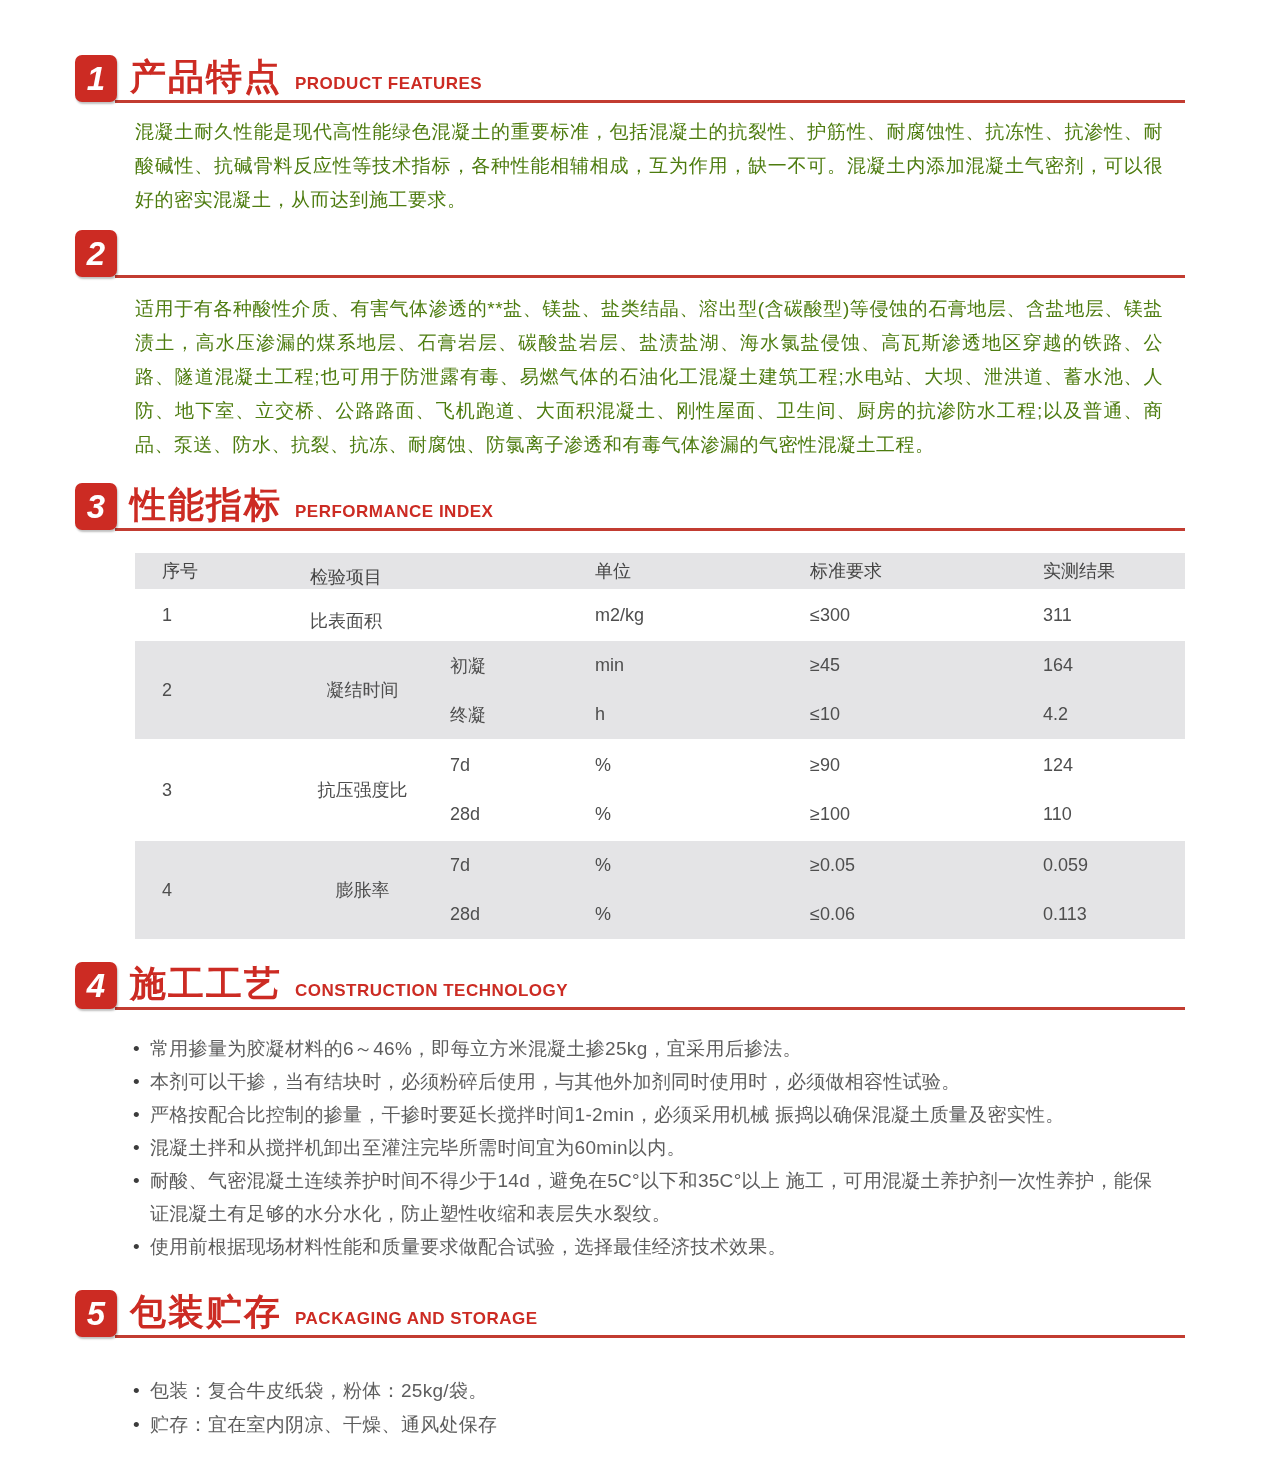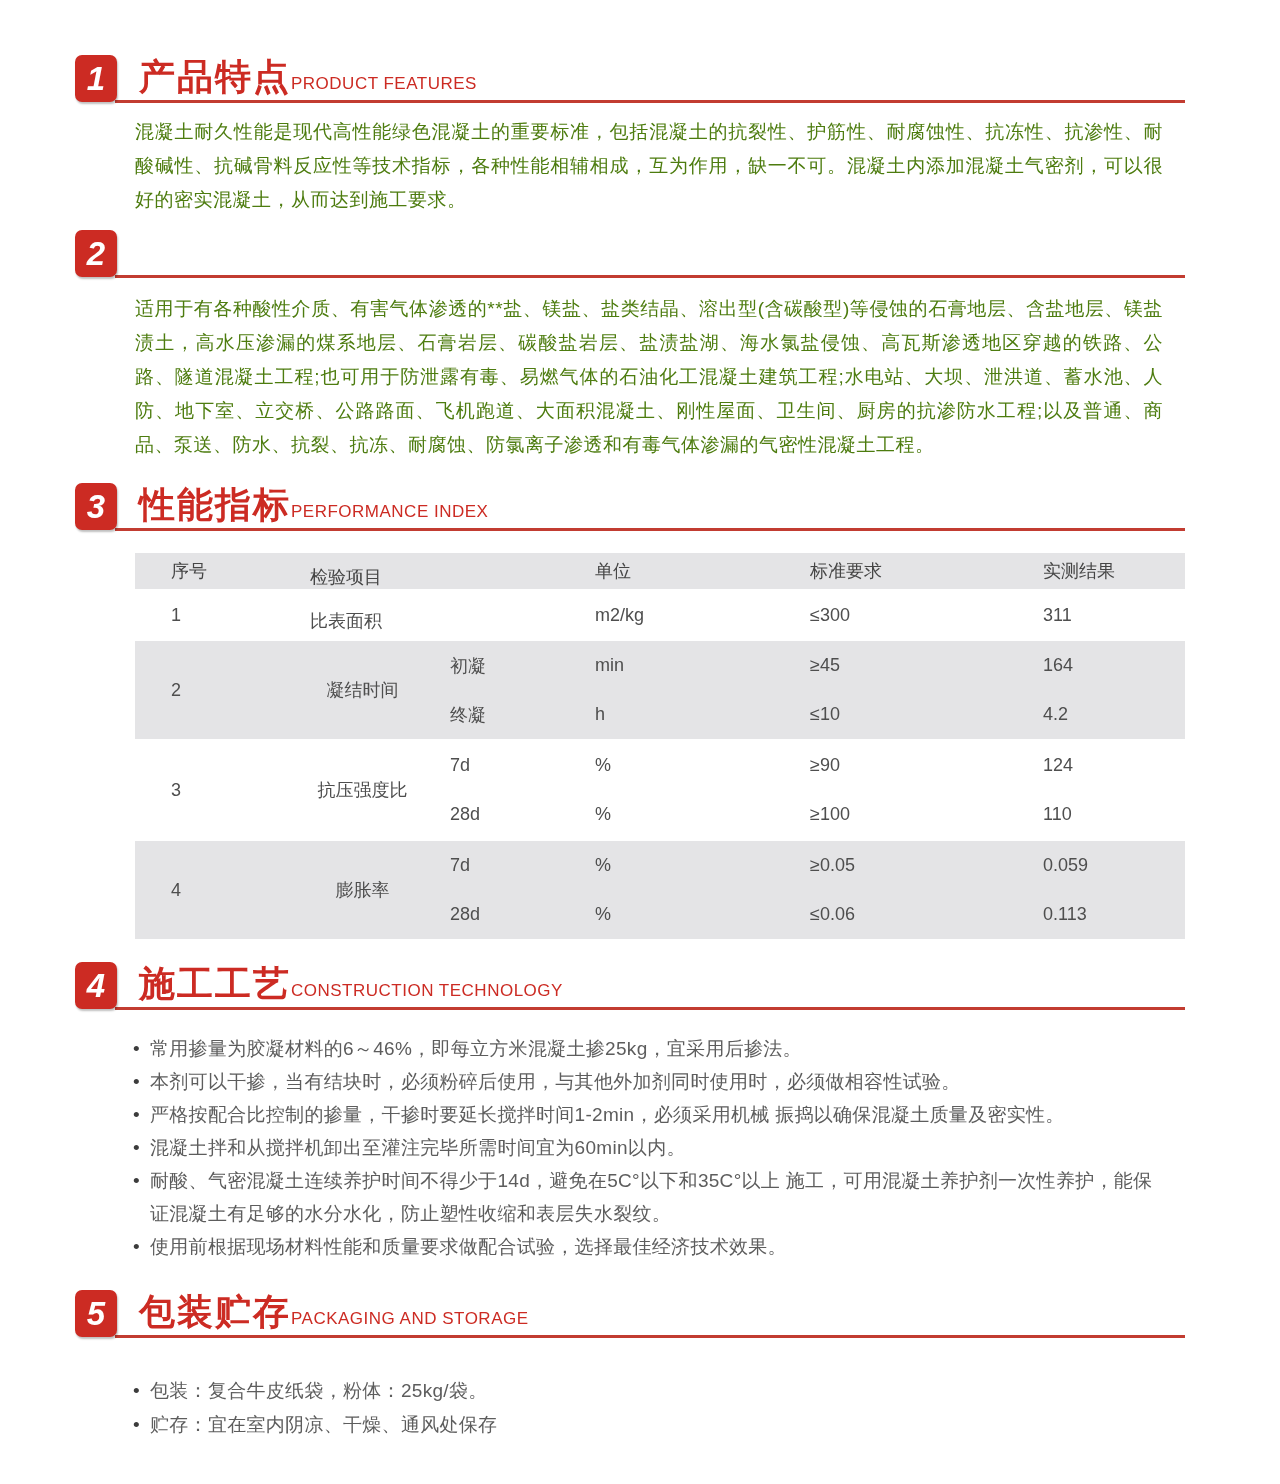--- a/index.html
+++ b/index.html
@@ -16,23 +16,23 @@
   .badge {
     position:absolute; left:0; top:0;
     width:42px; height:47px;
     background:#cc2b23; border-radius:7px;
     box-shadow:1px 2px 2px rgba(0,0,0,.25);
     color:#ffffff; font-size:33px; font-weight:bold; font-style:italic;
     display:flex; align-items:center; justify-content:center;
     z-index:2;
   }
   .rule { position:absolute; left:40px; right:0; bottom:0; height:3px; background:#c23c31; }
-  .titles { position:absolute; left:64px; bottom:1px; display:flex; align-items:baseline; white-space:nowrap; }
+  .titles { position:absolute; left:55px; bottom:1px; display:flex; align-items:baseline; gap:13px; white-space:nowrap; }
   .t-cn { font-size:36px; font-weight:bold; color:#cc2b23; letter-spacing:2px; }
-  .t-en { font-size:17px; font-weight:normal; color:#cc2b23; letter-spacing:.5px; }
+  .t-en { font-size:17px; font-weight:bold; color:#cc2b23; letter-spacing:.5px; }
 
   
   .para {
     margin:12px 0 0 60px; width:1028px;
     font-size:19px; line-height:34px; color:#4d7c0f;
     text-align:justify; letter-spacing:.5px;
   }
   .sec-1 .para { margin-bottom:13px; }
   .sec-2 { margin-top:0; }
   .sec-2 .para { margin-top:14px; margin-bottom:19px; }
@@ -48,21 +48,21 @@
   .ptable { margin:22px 0 0 60px; width:1050px; font-size:18px; color:#4e4e4e; }
   .trow {
     display:grid;
     grid-template-columns:140px 140px 145px 215px 230px 1fr;
     margin-bottom:2px; align-items:center;
   }
   .thead  { height:36px; background:#e4e4e6; color:#454545; }
   .single { height:48px; }
   .double { grid-template-rows:49px 49px; }
   .gray   { background:#e4e4e6; }
-  .cA  { grid-column:1; padding-left:36px; }
+  .cA  { grid-column:1; padding-left:27px; }
   .cB  { grid-column:2; padding-left:35px;text-align:center; }
   .cBC { grid-column:2/4; padding-left:35px;margin-top:12px; }
   .cC  { grid-column:3; padding-left:35px; }
   .cD  { grid-column:4; padding-left:35px; }
   .cE  { grid-column:5; padding-left:35px; }
   .cF  { grid-column:6; padding-left:38px; }
   .span2 { grid-row:1/3; }
   .r1 { grid-row:1; } .r2 { grid-row:2; }
 
   

